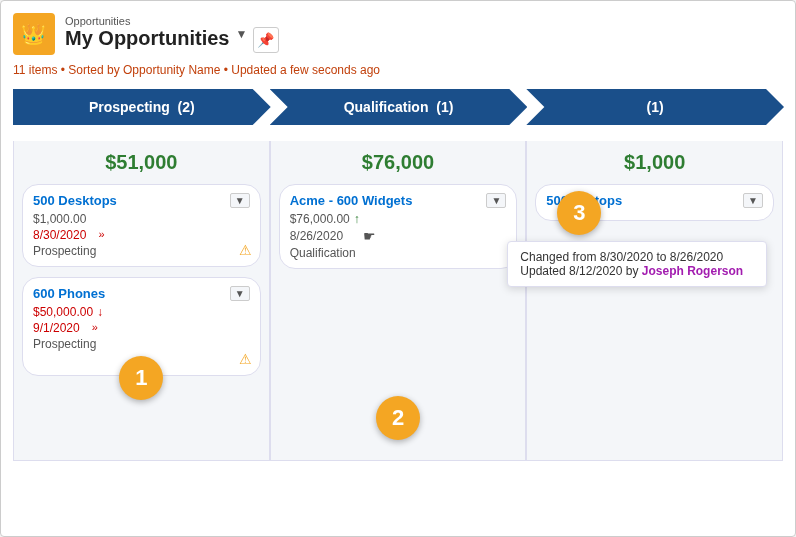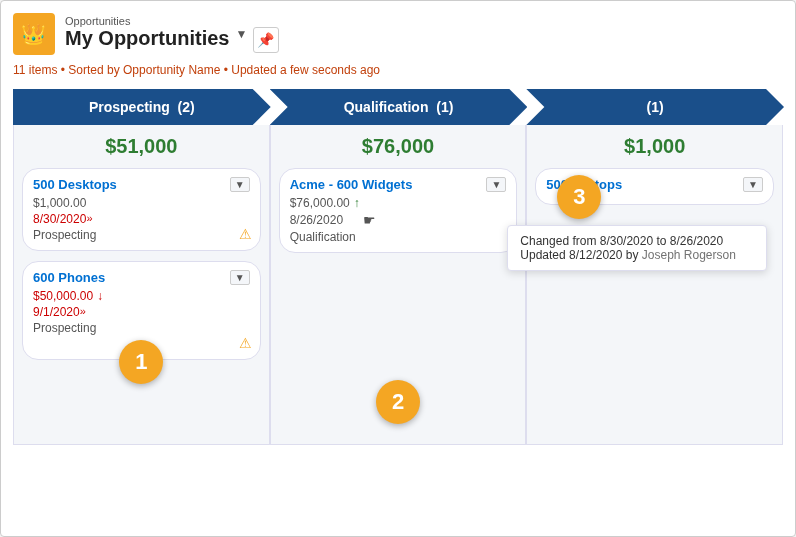--- a/index.html
+++ b/index.html
@@ -101,20 +101,21 @@
       clip-path: polygon(0 0, calc(100% - 18px) 0, 100% 50%, calc(100% - 18px) 100%, 0 100%);
     }
     .col-body {
       background: #f4f6f9;
       padding: 10px 8px;
       min-height: 320px;
       border-left: 1px solid #dde;
       border-right: 1px solid #dde;
       border-bottom: 1px solid #dde;
       position: relative;
+      margin-top: 16px;
     }
     .col-amount {
       font-size: 20px;
       color: #2e7d32;
       text-align: center;
       font-weight: 600;
       margin-bottom: 10px;
     }
     .opp-card {
       background: white;
@@ -151,21 +152,21 @@
       display: flex;
       align-items: center;
       gap: 4px;
     }
     .opp-amount .arrow-down { color: #c00; }
     .opp-date {
       font-size: 12px;
       color: #c00;
       display: flex;
       align-items: flex-start;
-      gap: 0;
+      gap: 12px;
       margin: 2px 0;
     }
     .opp-date .chevrons { color: #c00; font-size: 11px; }
     .opp-stage {
       font-size: 12px;
       color: #555;
       margin-top: 2px;
     }
     .warning-icon {
       color: #f4a623;
@@ -196,21 +197,21 @@
       border: 1px solid #dde;
       border-radius: 4px;
       padding: 8px 12px;
       font-size: 12px;
       color: #333;
       position: absolute;
       z-index: 20;
       box-shadow: 0 2px 8px rgba(0,0,0,0.15);
       width: 260px;
     }
-    .tooltip-box .highlight { font-weight: normal; color: #737373; }
+    .tooltip-box .highlight { font-weight: bold; color: #a21caf; }
     
     .date-with-icon {
       display: flex;
       align-items: center;
       gap: 20px;
       font-size: 12px;
       color: #555;
       margin: 2px 0;
     }
     .hand-cursor {

